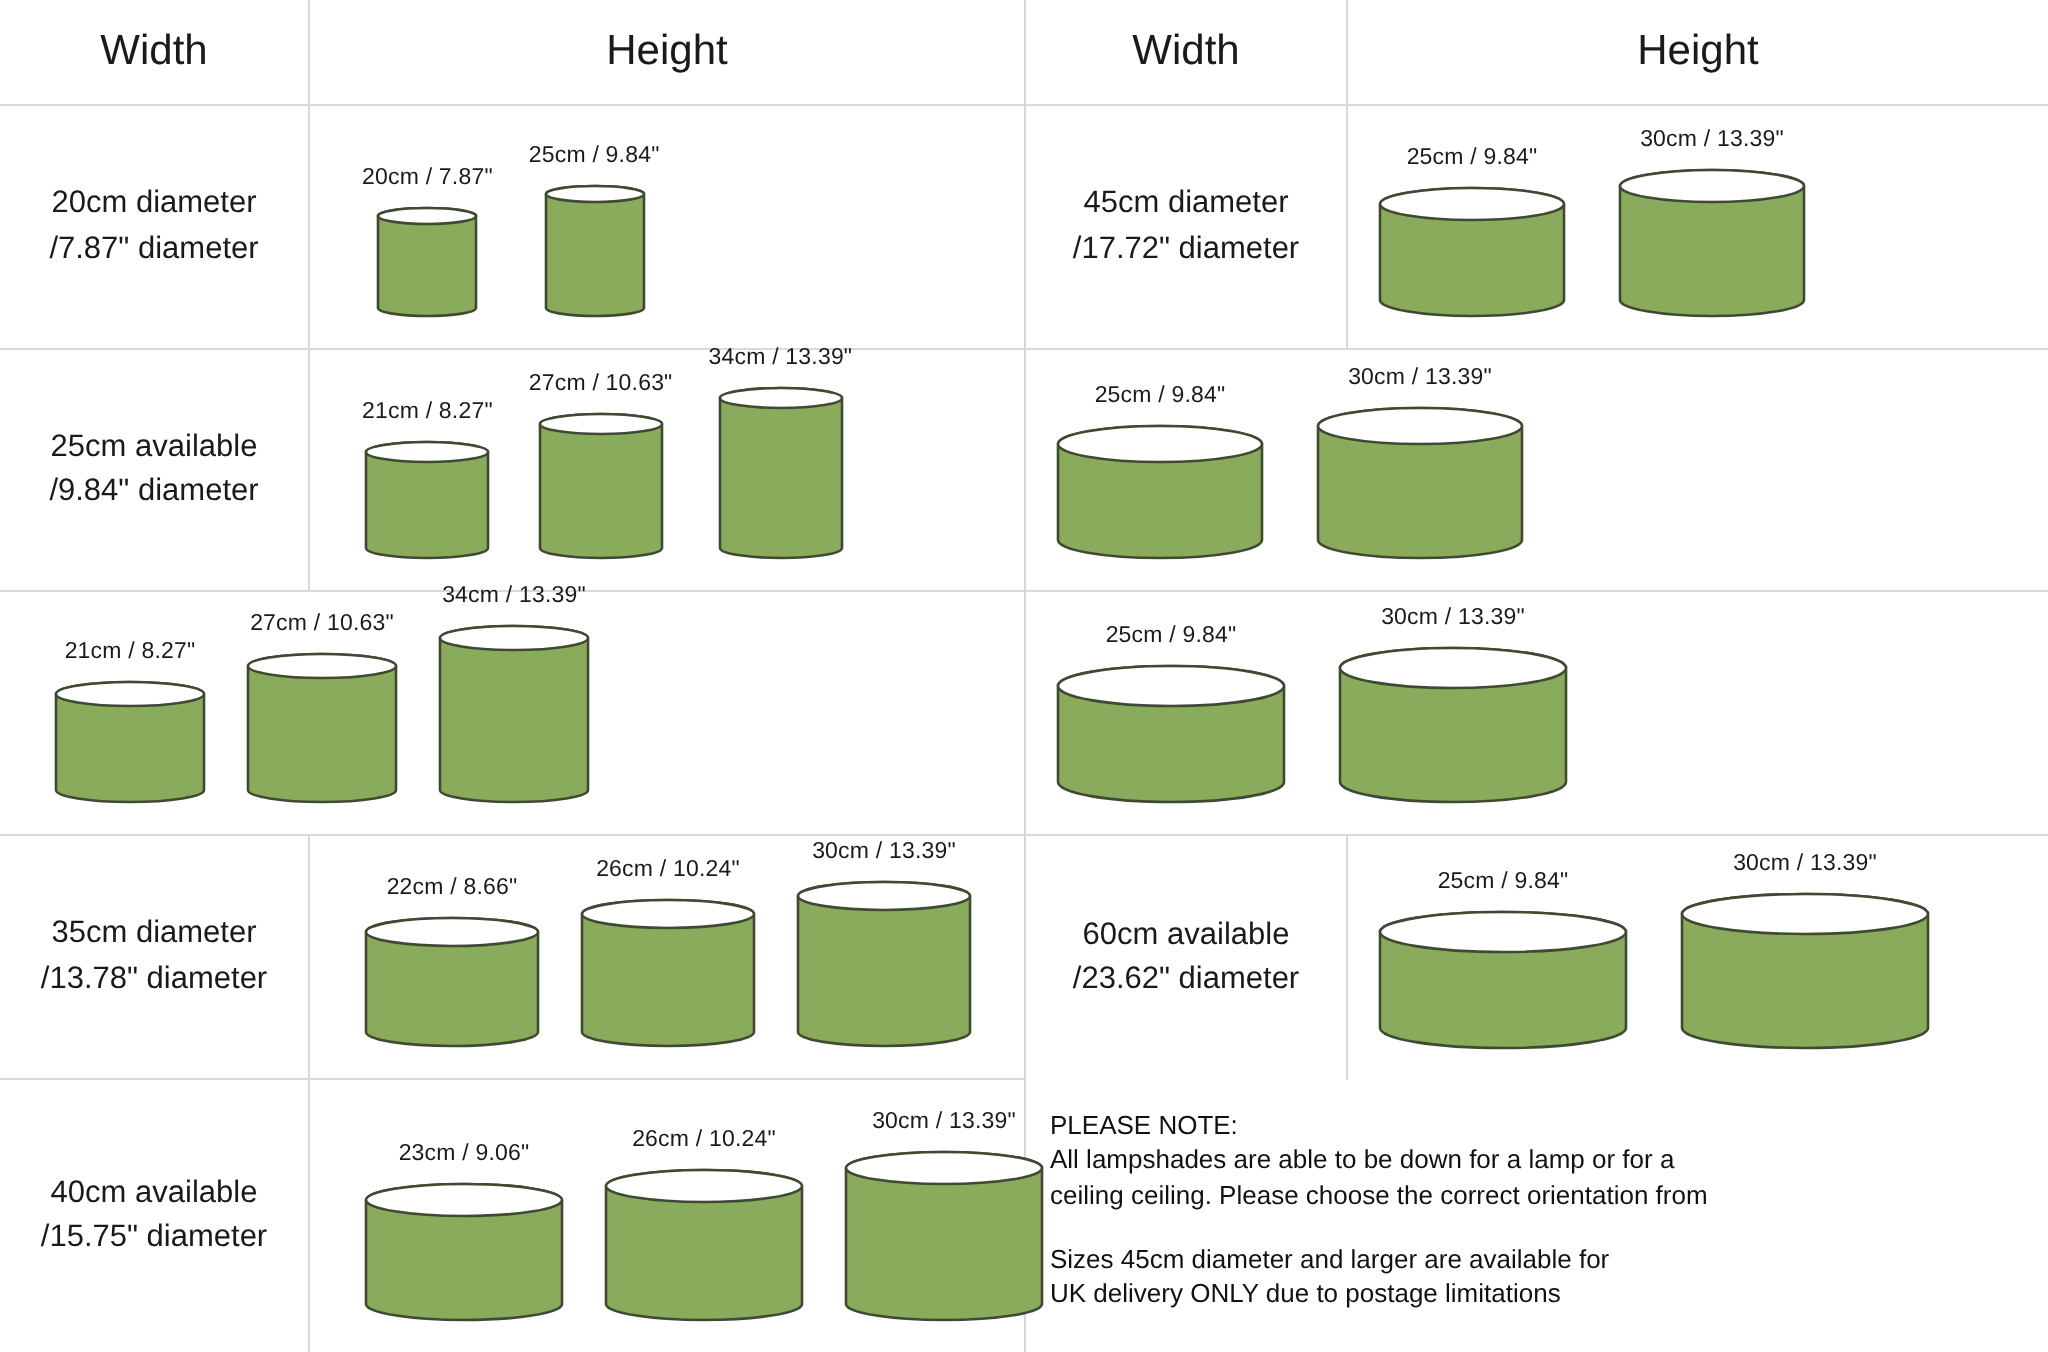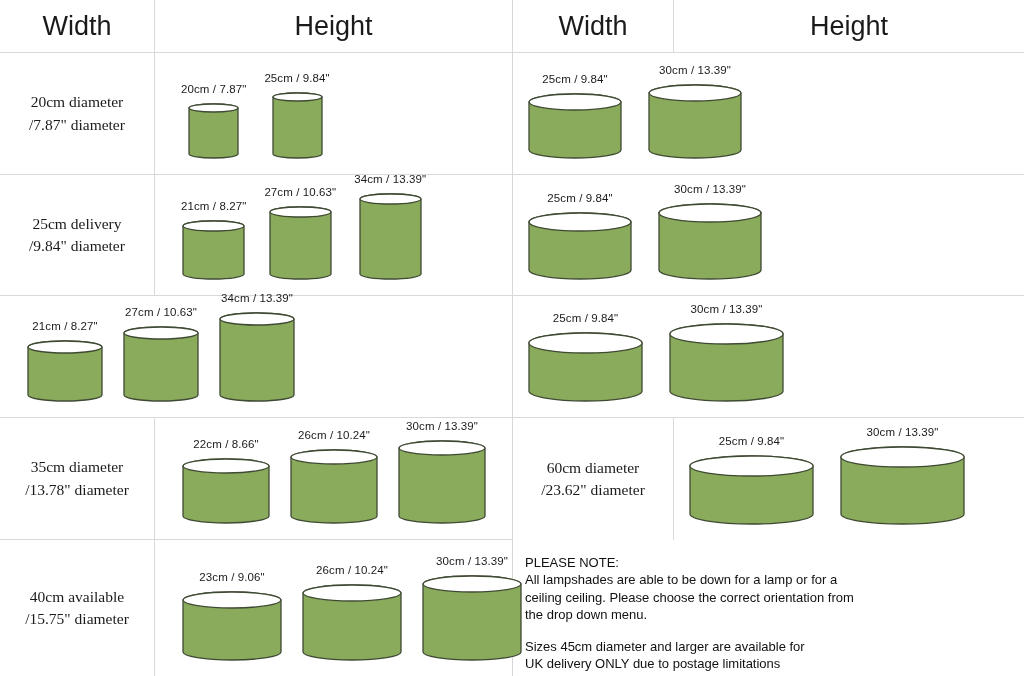--- a/index.html
+++ b/index.html
@@ -26,21 +26,21 @@
   .panel-right{width:512px;border-left:1px solid #d6d6d6;}
 
   .hdr-row{
     display:flex;
     height:53px;
     box-sizing:border-box;
     border-bottom:1px solid #d9d9d9;
   }
   .hdr-cell{
     display:flex;align-items:center;justify-content:center;
-    font-size:27px;font-weight:400;color:#1a1a1a;
+    font-size:21px;font-weight:400;color:#1a1a1a;
     box-sizing:border-box;
   }
   .panel-left .hdr-w{width:155px;border-right:1px solid #d9d9d9;}
   .panel-left .hdr-h{width:357px;}
   .panel-right .hdr-w{width:161px;border-right:1px solid #d9d9d9;}
   .panel-right .hdr-h{width:350px;}
 
   .row{
     display:flex;
     box-sizing:border-box;
@@ -48,21 +48,20 @@
   }
   .row:last-child{border-bottom:none;}
 
   .cell-w{
     display:flex;align-items:center;justify-content:center;
     text-align:center;
     font-size:15.5px;line-height:1.45;
     box-sizing:border-box;
     border-right:1px solid #d9d9d9;
     padding:0 2px;
-    font-family:Liberation Serif, serif;
   }
   .panel-left .cell-w{width:155px;}
   .panel-right .cell-w{width:161px;}
 
   .cell-h{
     box-sizing:border-box;
     position:relative;
     display:flex;
     align-items:flex-end;
     padding-bottom:14px;
@@ -134,21 +133,21 @@
     <path d="M 2,6 L 2,63 A 24.5,4 0 0 0 51,63 L 51,6 A 24.5,4 0 0 0 2,6 Z" fill="#8aaa5c" stroke="#3f4a33" stroke-width="1.3"></path>
     <ellipse cx="26.5" cy="6" rx="24.5" ry="4" fill="#ffffff" stroke="#3f4a33" stroke-width="1.3"></ellipse>
   </svg>
               </div>
             </div>
           </div>
         </div>
         <div class="row" style="height: 121px;">
           <div class="cell-w">
             <div>
-              <div>25cm delivery</div>
+              <div>25cm available</div>
               <div>/9.84" diameter</div>
             </div>
           </div>
           <div class="cell-h">
             <div class="shade">
               <div class="shade-label">21cm / 8.27"</div>
               <div>
   <svg class="shade-svg" width="65" height="62" viewBox="0 0 65 62">
     <path d="M 2,7 L 2,55 A 30.5,5 0 0 0 63,55 L 63,7 A 30.5,5 0 0 0 2,7 Z" fill="#8aaa5c" stroke="#3f4a33" stroke-width="1.3"></path>
     <ellipse cx="32.5" cy="7" rx="30.5" ry="5" fill="#ffffff" stroke="#3f4a33" stroke-width="1.3"></ellipse>
@@ -283,20 +282,26 @@
       </div>
   </div>
 
   <div class="panel panel-right">
     <div class="hdr-row">
       <div class="hdr-cell hdr-w">Width</div>
       <div class="hdr-cell hdr-h">Height</div>
     </div>
     <div id="right-rows">
         <div class="row" style="height: 122px;">
+          <div class="cell-w">
+            <div>
+              <div>45cm diameter</div>
+              <div>/17.72" diameter</div>
+            </div>
+          </div>
           <div class="cell-h">
             <div class="shade">
               <div class="shade-label">25cm / 9.84"</div>
               <div>
   <svg class="shade-svg" width="96" height="68" viewBox="0 0 96 68">
     <path d="M 2,10 L 2,58 A 46,8 0 0 0 94,58 L 94,10 A 46,8 0 0 0 2,10 Z" fill="#8aaa5c" stroke="#3f4a33" stroke-width="1.3"></path>
     <ellipse cx="48" cy="10" rx="46" ry="8" fill="#ffffff" stroke="#3f4a33" stroke-width="1.3"></ellipse>
   </svg>
               </div>
             </div>
@@ -351,21 +356,21 @@
     <path d="M 2,12 L 2,69 A 56.5,10 0 0 0 115,69 L 115,12 A 56.5,10 0 0 0 2,12 Z" fill="#8aaa5c" stroke="#3f4a33" stroke-width="1.3"></path>
     <ellipse cx="58.5" cy="12" rx="56.5" ry="10" fill="#ffffff" stroke="#3f4a33" stroke-width="1.3"></ellipse>
   </svg>
               </div>
             </div>
           </div>
         </div>
         <div class="row" style="height: 122px;">
           <div class="cell-w">
             <div>
-              <div>60cm diameter</div>
+              <div>60cm available</div>
               <div>/23.62" diameter</div>
             </div>
           </div>
           <div class="cell-h">
             <div class="shade">
               <div class="shade-label">25cm / 9.84"</div>
               <div>
   <svg class="shade-svg" width="127" height="72" viewBox="0 0 127 72">
     <path d="M 2,12 L 2,60 A 61.5,10 0 0 0 125,60 L 125,12 A 61.5,10 0 0 0 2,12 Z" fill="#8aaa5c" stroke="#3f4a33" stroke-width="1.3"></path>
     <ellipse cx="63.5" cy="12" rx="61.5" ry="10" fill="#ffffff" stroke="#3f4a33" stroke-width="1.3"></ellipse>
@@ -383,21 +388,20 @@
             </div>
           </div>
         </div>
       </div>
 
     <div class="row" style="height:136px;border-bottom:none;">
       <div class="note-cell">
         <p>PLEASE NOTE:</p>
         <p>All lampshades are able to be down for a lamp or for a</p>
         <p>ceiling ceiling. Please choose the correct orientation from</p>
-        <p>the drop down menu.</p>
         <div class="note-gap"></div>
         <p>Sizes 45cm diameter and larger are available for</p>
         <p>UK delivery ONLY due to postage limitations</p>
       </div>
     </div>
   </div>
 
 </div>
 
 </body></html>

